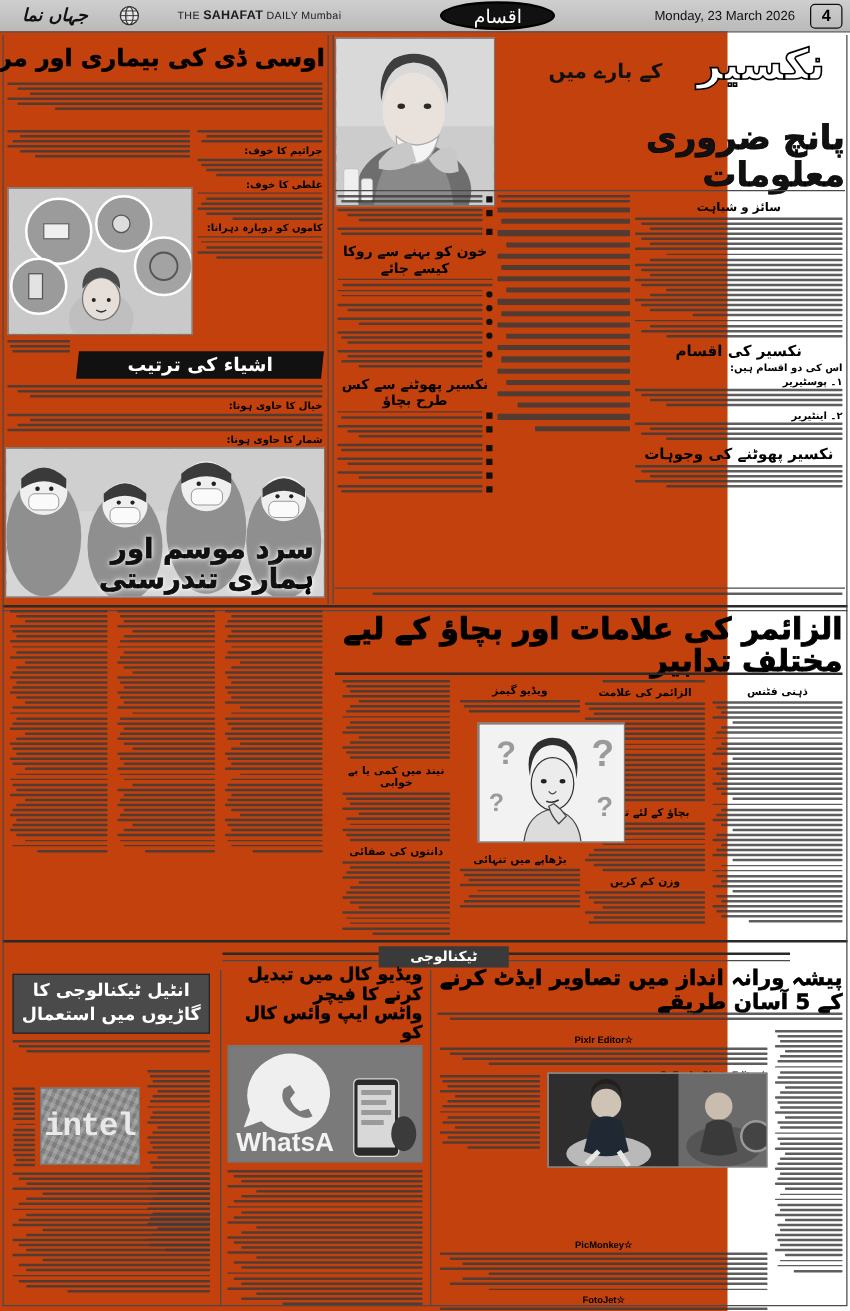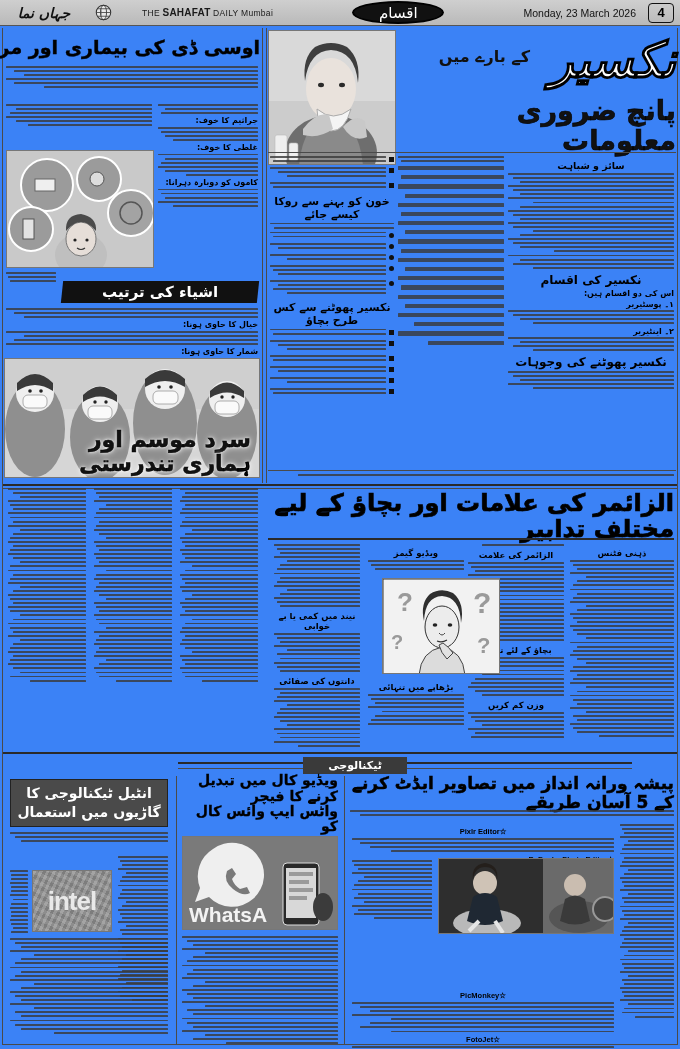--- a/index.html
+++ b/index.html
@@ -2,21 +2,21 @@
 <html><head>
 <meta charset="utf-8">
 <style>
   * { box-sizing: border-box; margin: 0; padding: 0; }
   html, body {
     width: 680px; height: 1049px;
     background: #ffffff;
     font-family: "Liberation Serif", serif;
     overflow: hidden;
   }
-  .page { position: relative; width: 680px; height: 1049px; background:#3b82f6; }
+  .page { position: relative; width: 582px; height: 1049px; background:#c2410c; }
 
   
   .masthead {
     position: absolute; left:0; top:0; width:680px; height:26px;
     background: linear-gradient(#cfcfcf,#b9b9b9);
     border-bottom: 1px solid #555;
     display:flex; align-items:center;
   }
   .mh-urdu-left {
     width:88px; text-align:center; font-size:14px; color:#111;
@@ -491,21 +491,21 @@
       <path d="M34 98 q14 -18 26 -14 l4 14 q-14 10 -30 6Z" fill="#c8c8c8"></path>
       <path d="M74 96 q12 -14 22 -6 l2 16 q-14 6 -24 -10Z" fill="#c8c8c8"></path>
       <g fill="#efefef" stroke="#bbb" stroke-width=".6">
         <rect x="6" y="104" width="12" height="26" rx="2"></rect>
         <rect x="20" y="112" width="9" height="18" rx="2"></rect>
       </g>
     </svg>
   </div>
 
   <div style="position:absolute; left:400px; top:32px; width:276px; height:108px;">
-    <div class="bigtitle" style="position:absolute; right:0; top:2px; font-size:49px; -webkit-text-stroke:1.3px #000; color:#fff;font-style:italic;">نکسیر</div>
+    <div class="bigtitle" style="position:absolute; right:16px; top:2px; font-size:34px; -webkit-text-stroke:1.3px #000; color:#fff;">نکسیر</div>
     <div class="bigtitle" style="position:absolute; right:146px; top:16px; font-size:16px; -webkit-text-stroke:0; color:#111;">کے بارے میں</div>
     <div class="bigtitle" style="position:absolute; right:0; top:64px; font-size:27px; -webkit-text-stroke:.6px #000; color:#111;">پانچ ضروری معلومات</div>
   </div>
 
   <div class="hrule" style="left:268px; top:152px; width:408px;"></div>
 
   <div style="position:absolute; left:508px; top:156px; width:166px;">
     <div class="ctr-head">سائز و شباہت</div>
     <div class="utext dense">
       <div class="ln s1"></div>
@@ -966,21 +966,21 @@
       <div class="ln s4"></div>
     <div class="ln s2"></div>
       <div class="ln s1"></div>
       <div class="ln s3"></div>
       <div class="ln s5"></div>
   </div>
 
   <div class="photo" style="position:absolute; left:32px; top:870px; width:80px; height:62px; background:#8d8d8d;">
     <div class="grainy" style="opacity:.45"></div>
     <div style="position:absolute; inset:0; display:flex; align-items:center; justify-content:center;
-                font-family:Liberation Sans, sans-serif; font-weight:700; font-size:26px; color:#e9e9e9;
+                font-family:Liberation Mono, monospace; font-weight:700; font-size:26px; color:#e9e9e9;
                 letter-spacing:-1px;">intel</div>
   </div>
 
   <div class="utext dense" style="position:absolute; left:10px; top:870px; width:18px;">
     <div class="ln s1"></div>
       <div class="ln s3"></div>
       <div class="ln s2"></div>
       <div class="ln s1"></div>
     <div class="ln s3"></div>
       <div class="ln s2"></div>

